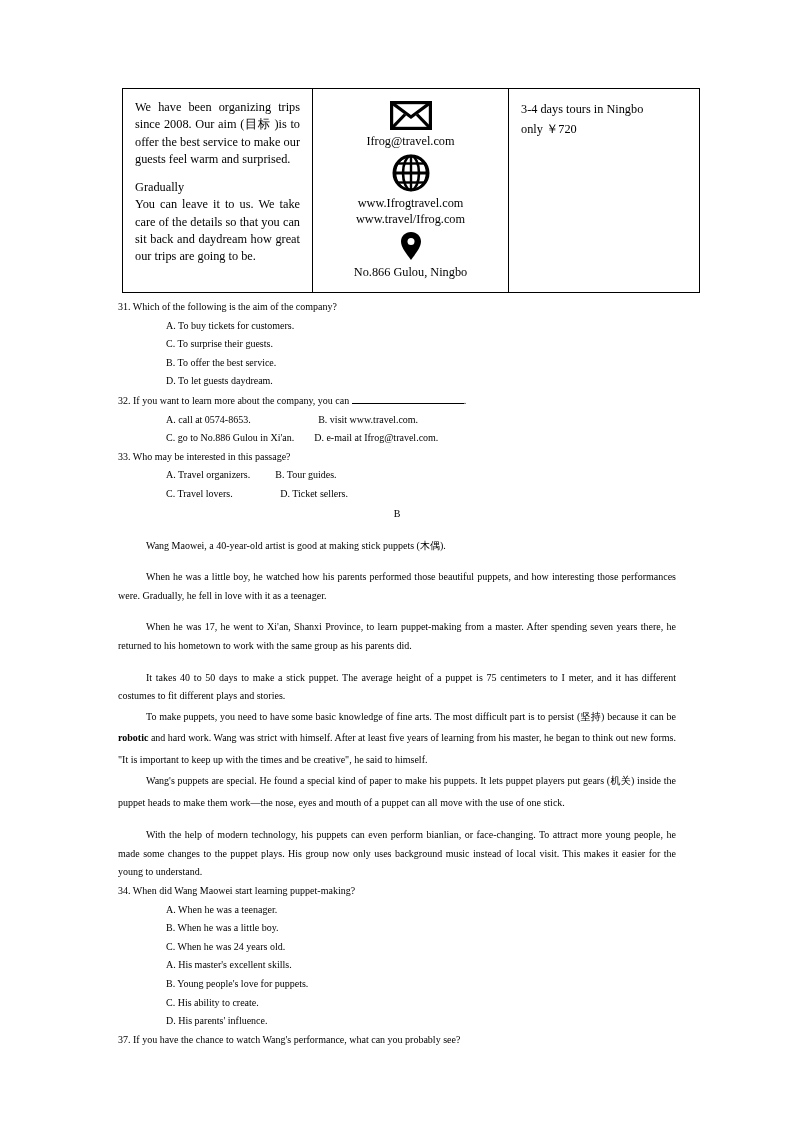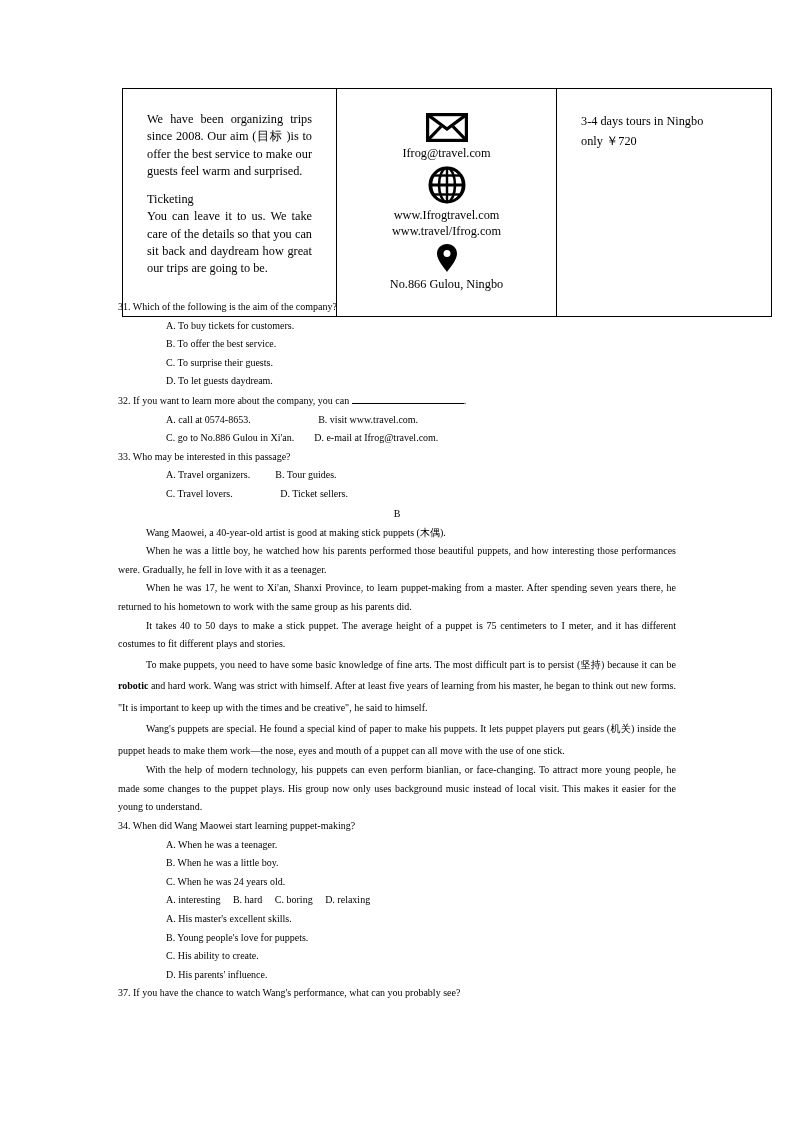--- a/index.html
+++ b/index.html
@@ -29,21 +29,21 @@
     position: absolute;
     left: 122px;
     top: 88px;
     width: 550px;
     border-collapse: collapse;
     table-layout: fixed;
   }
   .ad-table td {
     border: 1.3px solid #000;
     vertical-align: top;
-    padding: 16px;
+    padding: 4px;
   }
   .col-a { width: 181px; }
   .col-b { width: 187px; }
   .col-c { width: 182px; }
 
   .cell-pad-a {
     padding: 6px 8px 6px 8px;
     font-size: 12.3px;
     line-height: 17.3px;
   }
@@ -88,20 +88,21 @@
   .opt-line { white-space: pre; margin-left: 48px; }
   .center-letter {
     text-align: center;
     line-height: 20px;
   }
   .para {
     text-indent: 28px;
     text-align: justify;
     text-align-last: left;
     line-height: 18.6px;
+    margin-top: 13px;
   }
   .para-loose {
     text-indent: 28px;
     text-align: justify;
     text-align-last: left;
     line-height: 21.5px;
   }
   .blank-rule {
     display: inline-block;
     width: 112px;
@@ -119,21 +120,21 @@
 <div class="page">
 
   <table class="ad-table">
     <tbody>
         <tr>
 
       <td class="col-a">
         <div class="cell-pad-a">
           <div class="just">We have been organizing trips since 2008. Our aim (目标 )is to offer the best service to make our guests feel warm and surprised.</div>
           <div class="gap-block"></div>
-          <div>Ticketing</div>
+          <div>Gradually</div>
           <div class="just">You can leave it to us. We take care of the details so that you can sit back and daydream how great our trips are going to be.</div>
         </div>
       </td>
 
       <td class="col-b">
         <div class="cell-pad-b">
           <span class="icon-wrap">
             <svg width="42" height="29" viewBox="0 0 42 29" aria-hidden="true">
               <rect x="1.6" y="1.6" width="38.8" height="25.8" fill="none" stroke="#000" stroke-width="3.2"></rect>
               <path d="M1.6 1.6 L21 16 L40.4 1.6" fill="none" stroke="#000" stroke-width="3.2"></path>
@@ -177,22 +178,22 @@
       </td>
 
     </tr>
   </tbody>
     </table>
 
   <div class="content">
 
     <div class="q-line">31. Which of the following is the aim of the company?</div>
     <div class="opt-line">A. To buy tickets for customers.</div>
+    <div class="opt-line">C. To surprise their guests.</div>
     <div class="opt-line">B. To offer the best service.</div>
-    <div class="opt-line">C. To surprise their guests.</div>
     <div class="opt-line">D. To let guests daydream.</div>
 
     <div><span>32. If you want to learn more about the company, you can </span><span class="blank-rule"></span><span>.</span></div>
     <div class="opt-line">A. call at 0574-8653.                           B. visit www.travel.com.</div>
     <div class="opt-line">C. go to No.886 Gulou in Xi'an.        D. e-mail at Ifrog@travel.com.</div>
 
     <div class="q-line">33. Who may be interested in this passage?</div>
     <div class="opt-line">A. Travel organizers.          B. Tour guides.</div>
     <div class="opt-line">C. Travel lovers.                   D. Ticket sellers.</div>
 
@@ -206,21 +207,20 @@
     <div class="para-loose"><span>To make puppets, you need to have some basic knowledge of fine arts. The most difficult part is to persist (坚持) because it can be </span><span class="bold-ul">robotic</span><span> and hard work. Wang was strict with himself. After at least five years of learning from his master, he began to think out new forms. "It is important to keep up with the times and be creative", he said to himself.</span></div>
 
     <div class="para-loose">Wang's puppets are special. He found a special kind of paper to make his puppets. It lets puppet players put gears (机关) inside the puppet heads to make them work—the nose, eyes and mouth of a puppet can all move with the use of one stick.</div>
     <div class="para">With the help of modern technology, his puppets can even perform bianlian, or face-changing. To attract more young people, he made some changes to the puppet plays. His group now only uses background music instead of local visit. This makes it easier for the young to understand.</div>
 
     <div class="q-line">34. When did Wang Maowei start learning puppet-making?</div>
     <div class="opt-line">A. When he was a teenager.</div>
     <div class="opt-line">B. When he was a little boy.</div>
     <div class="opt-line">C. When he was 24 years old.</div>
 
-    <div class="opt-line">A. interesting     B. hard     C. boring     D. relaxing</div>
 
     <div class="opt-line">A. His master's excellent skills.</div>
     <div class="opt-line">B. Young people's love for puppets.</div>
     <div class="opt-line">C. His ability to create.</div>
     <div class="opt-line">D. His parents' influence.</div>
 
     <div class="q-line">37. If you have the chance to watch Wang's performance, what can you probably see?</div>
 
   </div>
 

